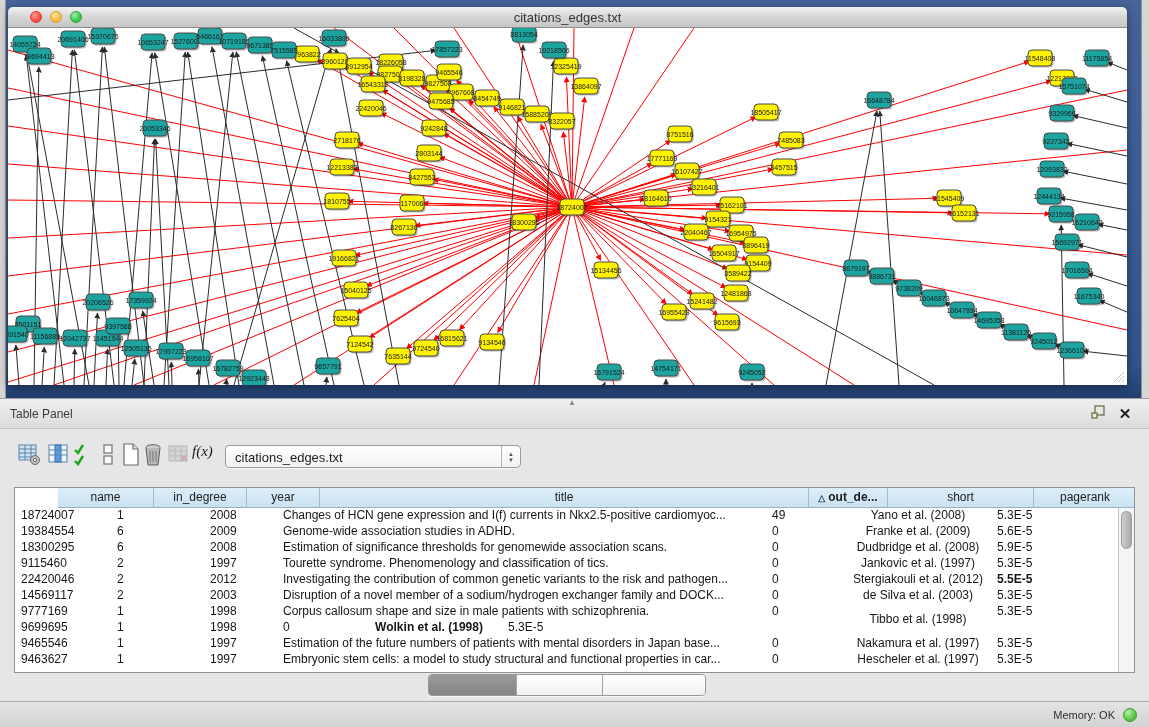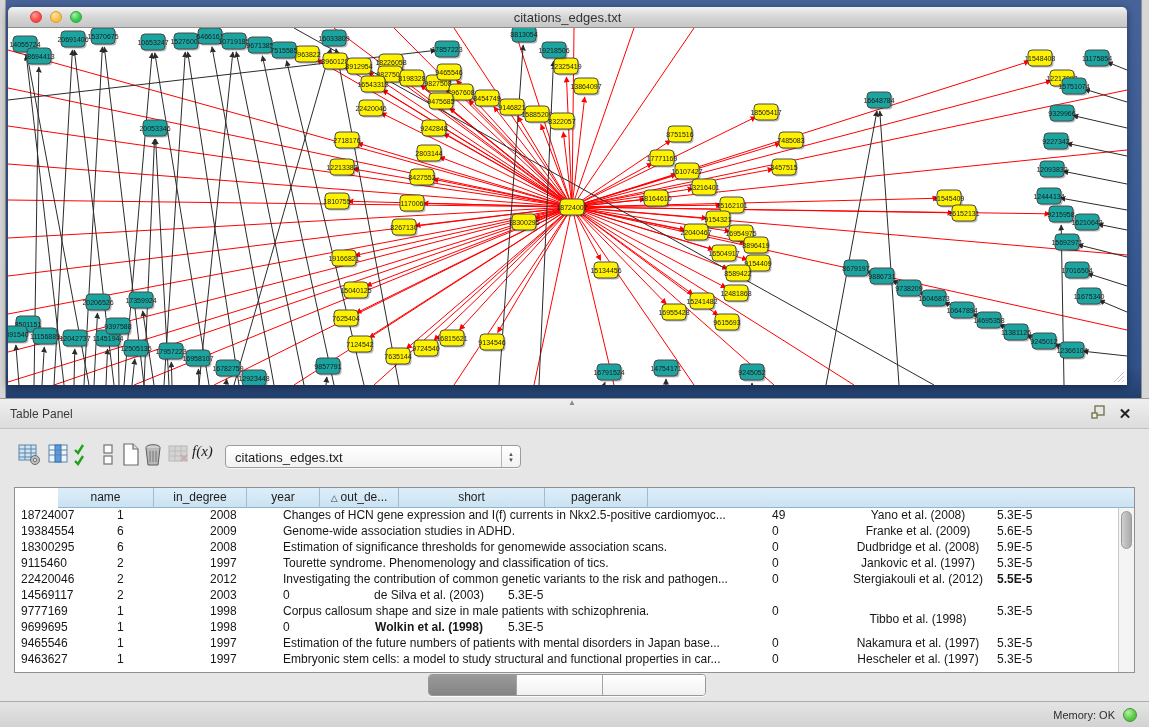--- a/index.html
+++ b/index.html
@@ -904,21 +904,22 @@
             <span>▼</span>
           </span>
       </span>
     </div>
 
     <div id="table-wrap">
       <div id="thead">
           <div class="th" style="width: 96px;">name</div>
           <div class="th" style="width: 93px;">in_degree</div>
           <div class="th" style="width: 73px;">year</div>
-          <div class="th" style="width: 79px;"><span class="sort">△</span>out_de...</div>
+          <div class="th" style="width: 489px;">title</div>
+          <div class="th" style="width: 79px; font-weight: bold;"><span class="sort">△</span>out_de...</div>
           <div class="th" style="width: 146px;">short</div>
           <div class="th" style="width: 103px;">pagerank</div>
         </div>
       <div id="tbody">
           <div class="tr">
             <div class="td" style="width: 96px;">18724007</div>
             <div class="td" style="width: 93px;">1</div>
             <div class="td" style="width: 73px;">2008</div>
             <div class="td" style="width: 489px;">Changes of HCN gene expression and I(f) currents in Nkx2.5-positive cardiomyoc...</div>
             <div class="td" style="width: 79px;">49</div>
@@ -958,20 +959,21 @@
             <div class="td" style="width: 73px;">2012</div>
             <div class="td" style="width: 489px;">Investigating the contribution of common genetic variants to the risk and pathogen...</div>
             <div class="td" style="width: 79px;">0</div>
             <div class="td center" style="width: 146px;">Stergiakouli et al. (2012)</div>
             <div class="td" style="width: 103px; font-weight: bold;">5.5E-5</div>
           </div>
           <div class="tr">
             <div class="td" style="width: 96px;">14569117</div>
             <div class="td" style="width: 93px;">2</div>
             <div class="td" style="width: 73px;">2003</div>
+            <div class="td" style="width: 489px;">Disruption of a novel member of a sodium/hydrogen exchanger family and DOCK...</div>
             <div class="td" style="width: 79px;">0</div>
             <div class="td center" style="width: 146px;">de Silva et al. (2003)</div>
             <div class="td" style="width: 103px;">5.3E-5</div>
           </div>
           <div class="tr">
             <div class="td" style="width: 96px;">9777169</div>
             <div class="td" style="width: 93px;">1</div>
             <div class="td" style="width: 73px;">1998</div>
             <div class="td" style="width: 489px;">Corpus callosum shape and size in male patients with schizophrenia.</div>
             <div class="td" style="width: 79px;">0</div>

